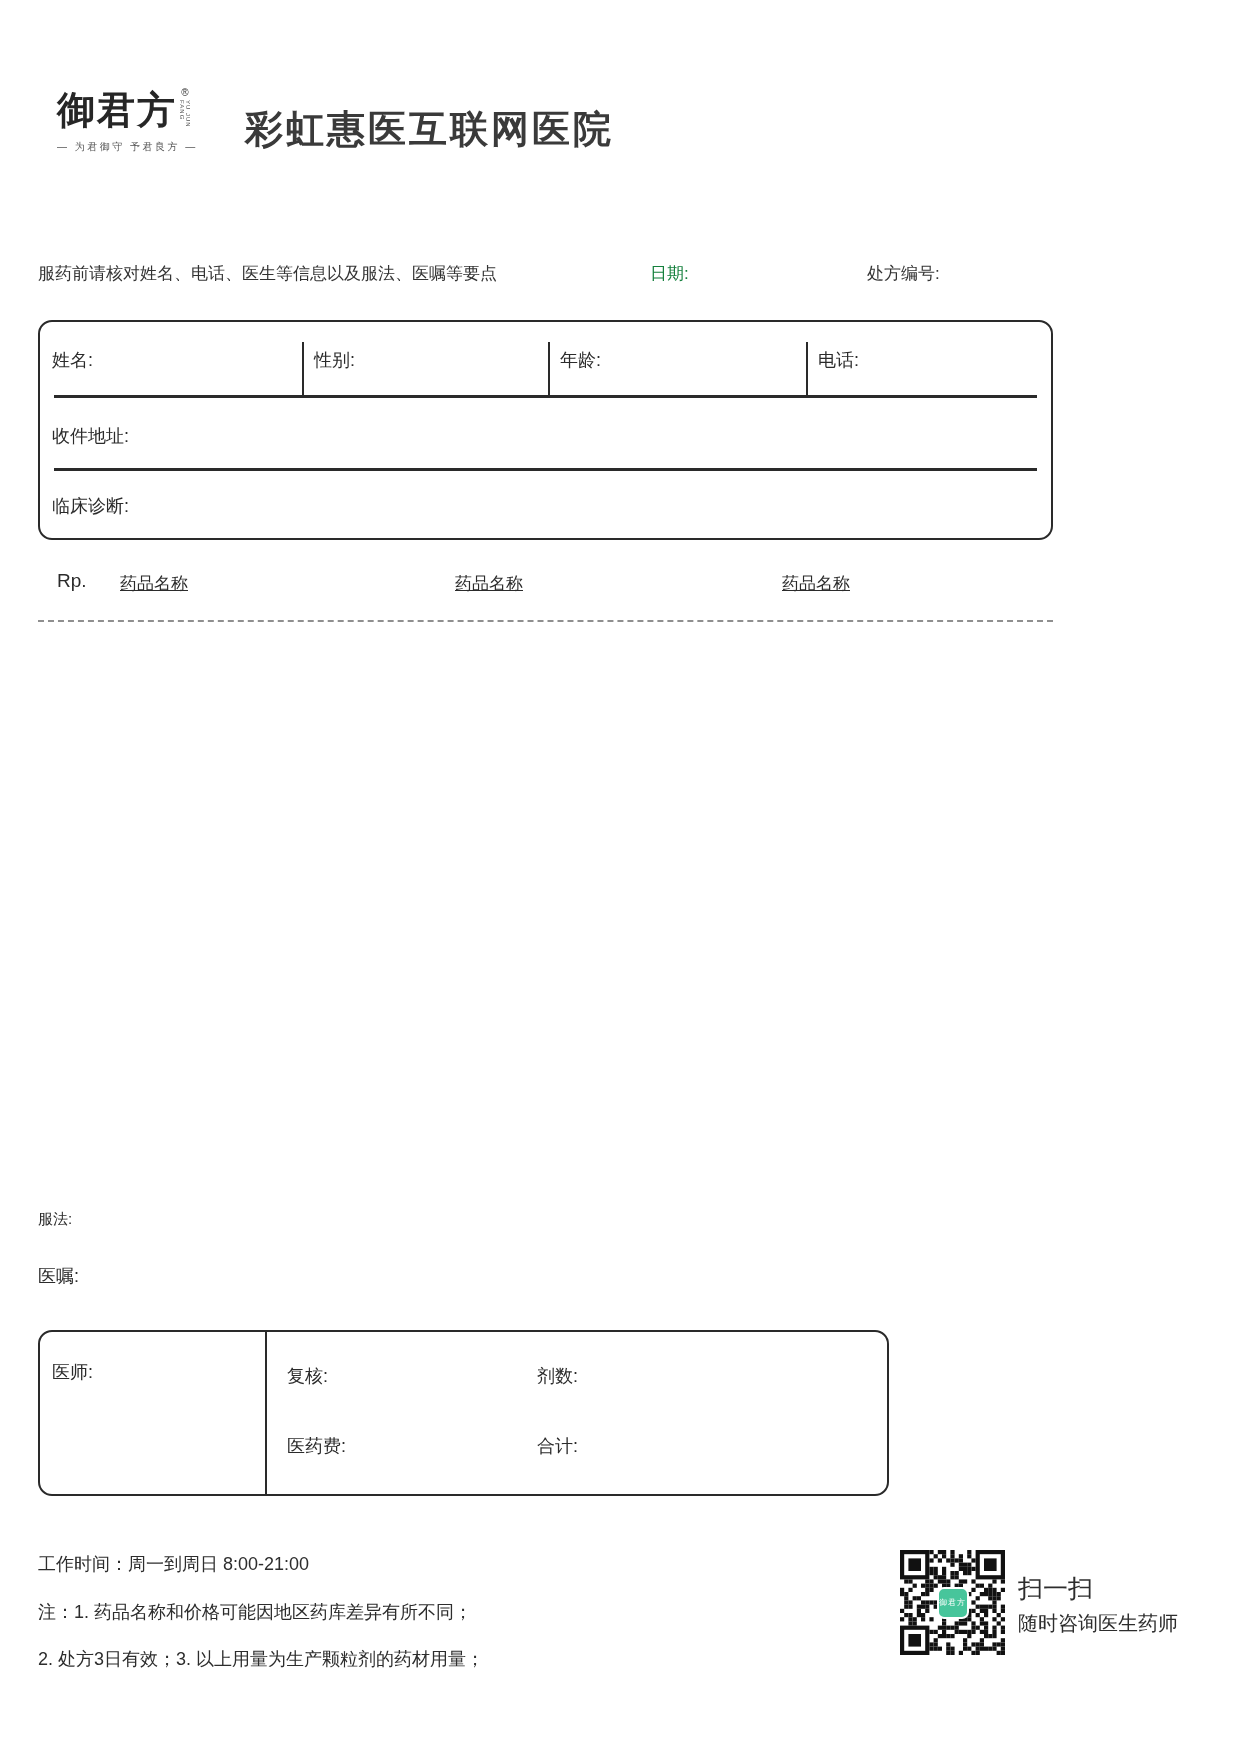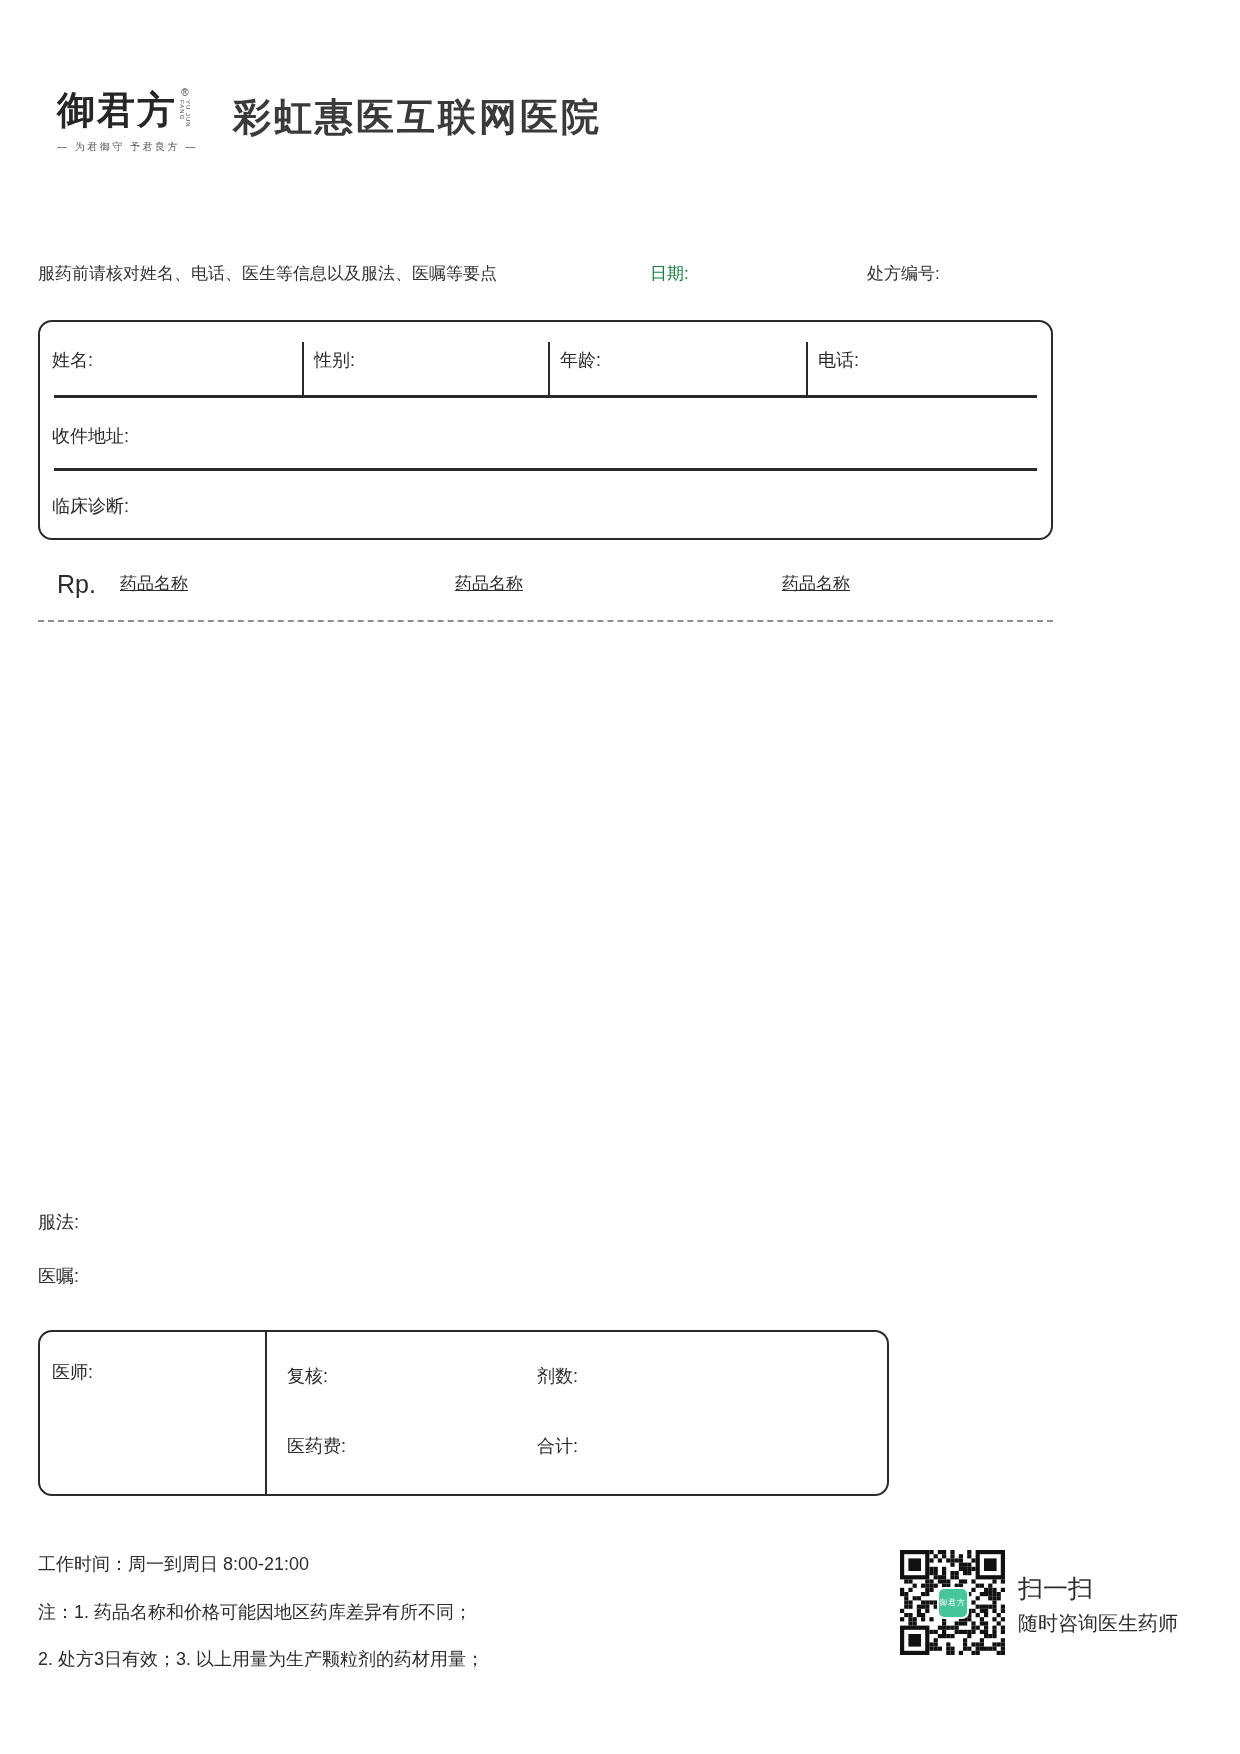--- a/index.html
+++ b/index.html
@@ -9,44 +9,44 @@
   
   .logo-block{position:absolute;left:57px;top:88px;}
   .logo-row{display:flex;align-items:flex-start;}
   .logo-text{font-family:"DejaVu Serif","Liberation Serif",serif;font-weight:700;
              font-size:38px;line-height:44px;color:#262626;letter-spacing:2px;}
   .logo-side{display:flex;flex-direction:column;align-items:center;margin-left:2px;}
   .logo-reg{font-size:10px;line-height:10px;color:#333;}
   .logo-vert{writing-mode:vertical-rl;font-size:6px;letter-spacing:1px;color:#555;
              margin-top:2px;height:34px;overflow:hidden;}
   .logo-tagline{margin-top:6px;font-size:10px;letter-spacing:2.5px;color:#555;white-space:nowrap;}
-  .hospital-name{position:absolute;left:233px;top:94px;margin:0;font-size:38px;font-weight:900;
+  .hospital-name{position:absolute;left:233px;top:94px;margin:12px;font-size:38px;font-weight:900;
                  letter-spacing:3px;color:#3a3a3a;line-height:46px;}
 
   
   .notice-text{position:absolute;left:38px;top:262px;font-size:17px;color:#333;}
   .date-label{position:absolute;left:650px;top:262px;font-size:17px;color:#15803d;}
   .rx-label{position:absolute;left:867px;top:262px;font-size:17px;color:#333;}
 
   
   .patient-box{position:absolute;left:38px;top:320px;width:1015px;height:220px;
                border:2.5px solid #2a2a2a;border-radius:14px;box-sizing:border-box;}
   .patient-box .lbl{position:absolute;font-size:18px;color:#2b2b2b;}
   .vdiv{position:absolute;width:2px;background:#2a2a2a;}
   .hline{position:absolute;left:14px;right:14px;height:2.5px;background:#2a2a2a;}
 
   
-  .rp-label{position:absolute;left:57px;top:570px;font-size:25px;color:#2b2b2b;}
+  .rp-label{position:absolute;left:57px;top:570px;font-size:19px;color:#2b2b2b;}
   .rp-col{position:absolute;top:572px;font-size:17px;color:#2b2b2b;text-decoration:underline;}
   .rp-col.c1{left:120px;} .rp-col.c2{left:455px;} .rp-col.c3{left:782px;}
   .dashed-line{position:absolute;left:38px;top:620px;width:1015px;height:0;
                border-top:2.5px dashed #8f8f8f;}
 
   
-  .usage-label{position:absolute;left:38px;top:1210px;font-size:18px;color:#2b2b2b;}
+  .usage-label{position:absolute;left:38px;top:1210px;font-size:15px;color:#2b2b2b;}
   .advice-label{position:absolute;left:38px;top:1264px;font-size:18px;color:#2b2b2b;}
 
   
   .sign-box{position:absolute;left:38px;top:1330px;width:851px;height:166px;
             border:2.5px solid #2a2a2a;border-radius:14px;box-sizing:border-box;}
   .sign-box .lbl{position:absolute;font-size:18px;color:#2b2b2b;}
   .sign-vdiv{position:absolute;left:225px;top:0;bottom:0;width:2px;background:#2a2a2a;}
 
   
   .foot-line{position:absolute;left:38px;font-size:18px;color:#2d2d2d;}

